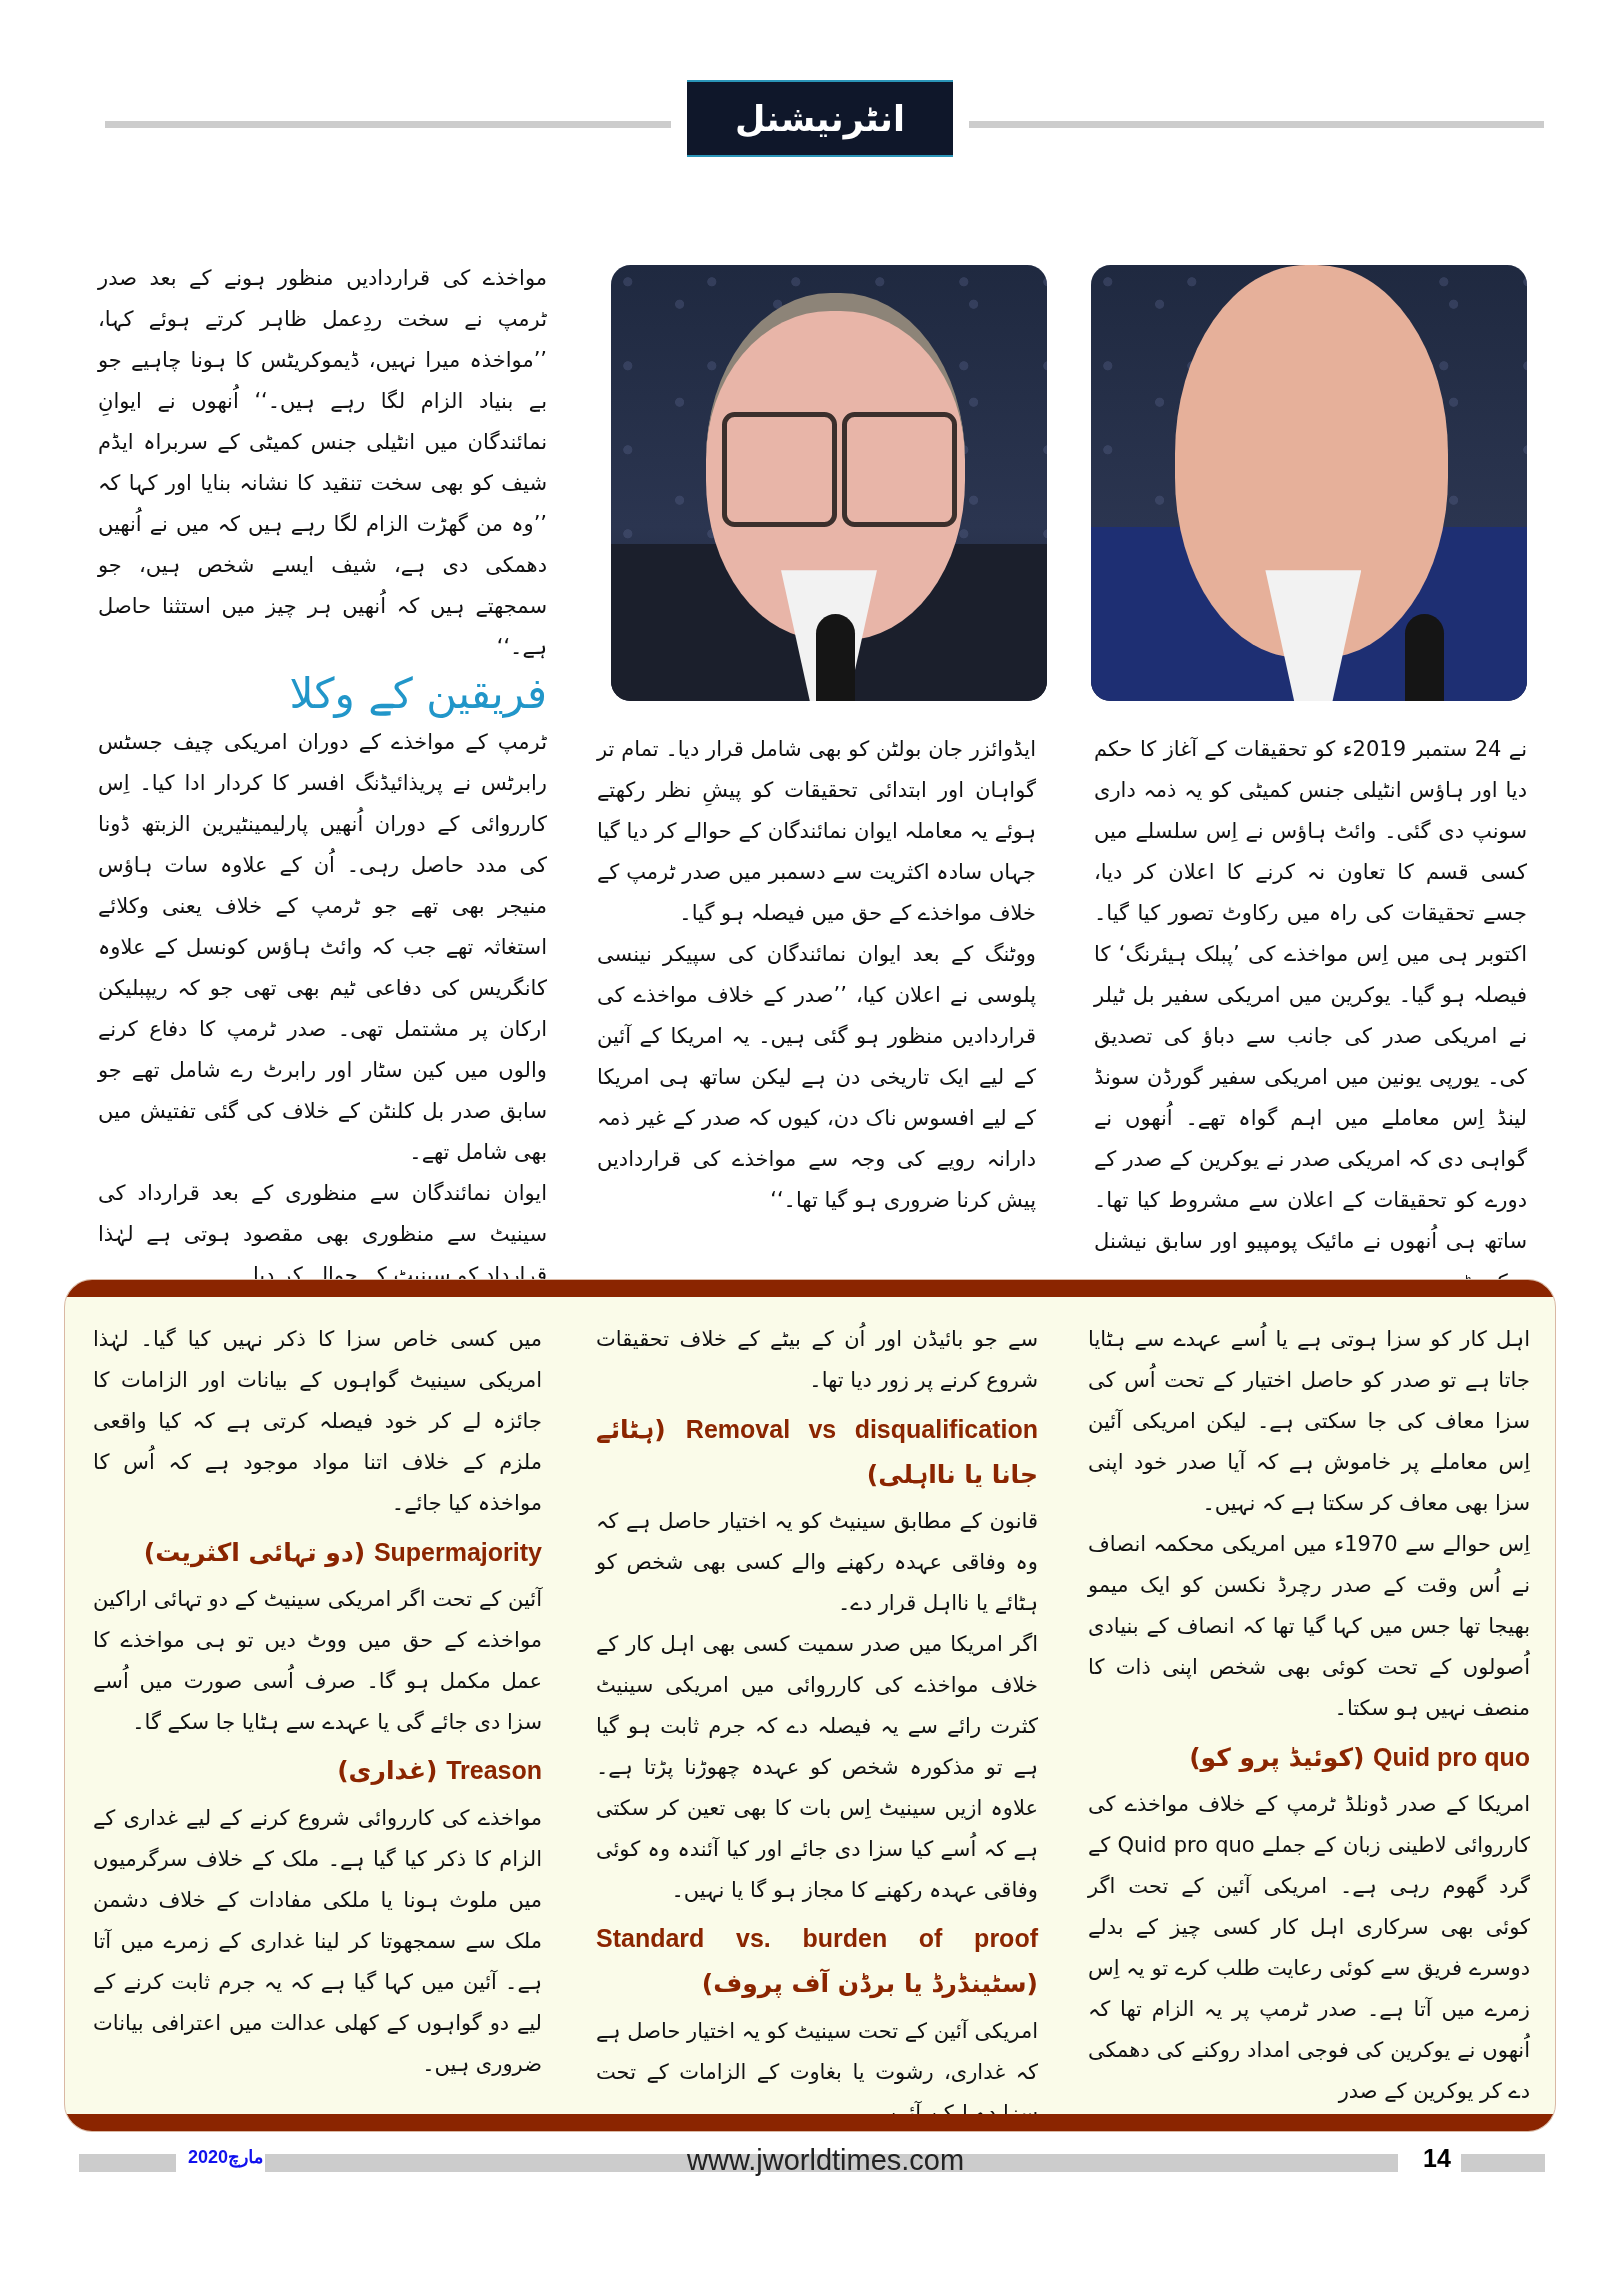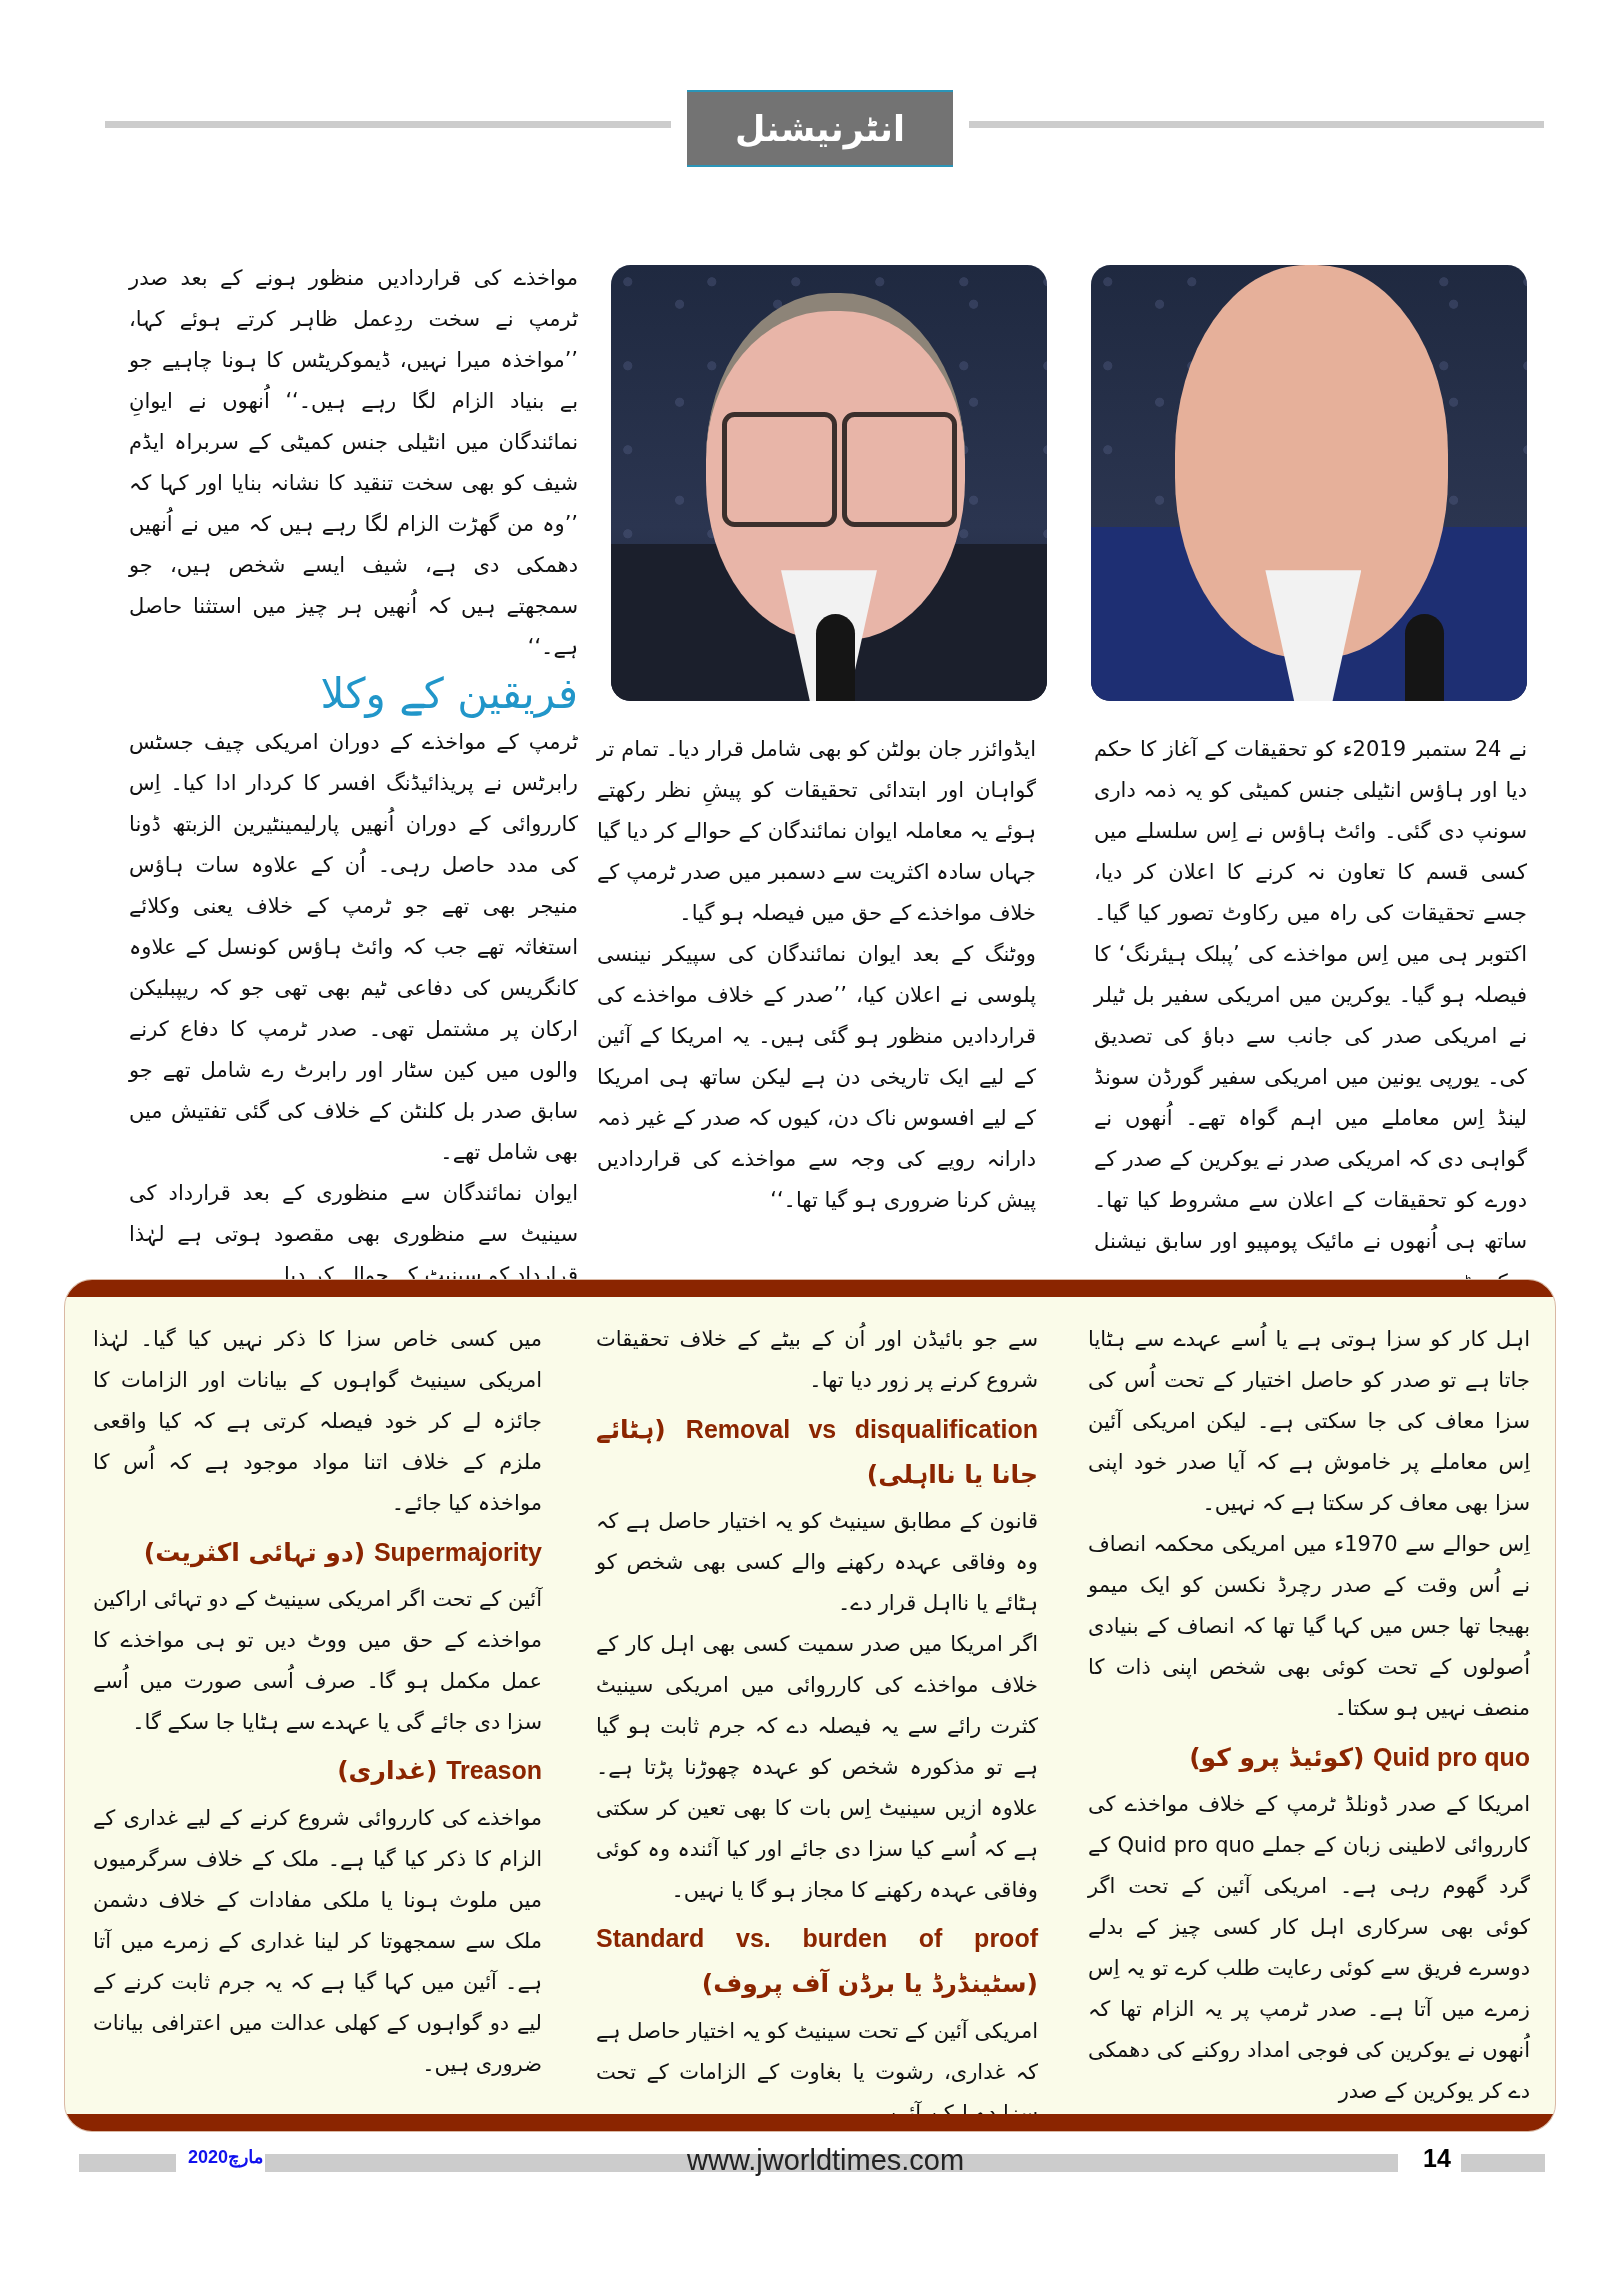--- a/index.html
+++ b/index.html
@@ -4,22 +4,22 @@
 <style>
   html, body { margin:0; padding:0; background:#ffffff; }
   body { width:1619px; height:2273px; position:relative; overflow:hidden;
          font-family:"DejaVu Sans", sans-serif; color:#111; }
   .rtl { direction:rtl; text-align:justify; text-align-last:right; }
 
   
   .hdr-line { position:absolute; top:121px; height:7px; background:#cccccc; }
   .hdr-line.l { left:105px; width:566px; }
   .hdr-line.r { left:969px; width:575px; }
-  .section-badge { position:absolute; left:687px; top:90px; width:266px; height:73px;
-    background:#737373; color:#fff; display:flex; align-items:center; justify-content:center;
+  .section-badge { position:absolute; left:687px; top:80px; width:266px; height:73px;
+    background:#0f172a; color:#fff; display:flex; align-items:center; justify-content:center;
     font-size:35px; font-weight:bold; border-top:2.1px solid #2a95b8; border-bottom:2.1px solid #2a95b8; }
 
   
   .col { position:absolute; font-size:21px; line-height:41px; }
   .col p { margin:0; }
   .subhead { color:#2196c9; font-size:42px; font-weight:normal; line-height:46px; margin:2.8px 0 5.6px 0; }
 
   
   .photo { position:absolute; border-radius:19.6px; overflow:hidden; }
   .photo .bg { position:absolute; inset:0;
@@ -56,21 +56,21 @@
 </style>
 </head>
 <body>
 
 <div class="hdr-line l"></div>
 <div class="hdr-line r"></div>
 <div class="section-badge">
   <span>انٹرنیشنل</span>
 </div>
 
-<div class="col rtl" style="left:98px; top:258px; width:449px;margin-left:31px;">
+<div class="col rtl" style="left:98px; top:258px; width:449px;">
   <p>مواخذے کی قراردادیں منظور ہونے کے بعد صدر ٹرمپ نے سخت ردِعمل ظاہر کرتے ہوئے کہا، ’’مواخذہ میرا نہیں، ڈیموکریٹس کا ہونا چاہیے جو بے بنیاد الزام لگا رہے ہیں۔‘‘ اُنھوں نے ایوانِ نمائندگان میں انٹیلی جنس کمیٹی کے سربراہ ایڈم شیف کو بھی سخت تنقید کا نشانہ بنایا اور کہا کہ ’’وہ من گھڑت الزام لگا رہے ہیں کہ میں نے اُنھیں دھمکی دی ہے، شیف ایسے شخص ہیں، جو سمجھتے ہیں کہ اُنھیں ہر چیز میں استثنا حاصل ہے۔‘‘</p>
   <div class="subhead">فریقین کے وکلا</div>
   <p>ٹرمپ کے مواخذے کے دوران امریکی چیف جسٹس رابرٹس نے پریذائیڈنگ افسر کا کردار ادا کیا۔ اِس کارروائی کے دوران اُنھیں پارلیمینٹیرین الزبتھ ڈونا کی مدد حاصل رہی۔ اُن کے علاوہ سات ہاؤس منیجر بھی تھے جو ٹرمپ کے خلاف یعنی وکلائے استغاثہ تھے جب کہ وائٹ ہاؤس کونسل کے علاوہ کانگریس کی دفاعی ٹیم بھی تھی جو کہ ریپبلیکن ارکان پر مشتمل تھی۔ صدر ٹرمپ کا دفاع کرنے والوں میں کین سٹار اور رابرٹ رے شامل تھے جو سابق صدر بل کلنٹن کے خلاف کی گئی تفتیش میں بھی شامل تھے۔</p>
   <p>ایوان نمائندگان سے منظوری کے بعد قرارداد کی سینیٹ سے منظوری بھی مقصود ہوتی ہے لہٰذا قرارداد کو سینیٹ کے حوالے کر دیا</p>
 </div>
 
 <div class="photo" style="left:611px; top:265px; width:436px; height:436px;">
   <div class="bg"></div>
   <div class="suit" style="background:#1b1f2c;"></div>
   <div class="face" style="left:95px; top:28px; width:259px; height:329px; background:#e8b5a8; border-top:18px solid #8d8478;"></div>

